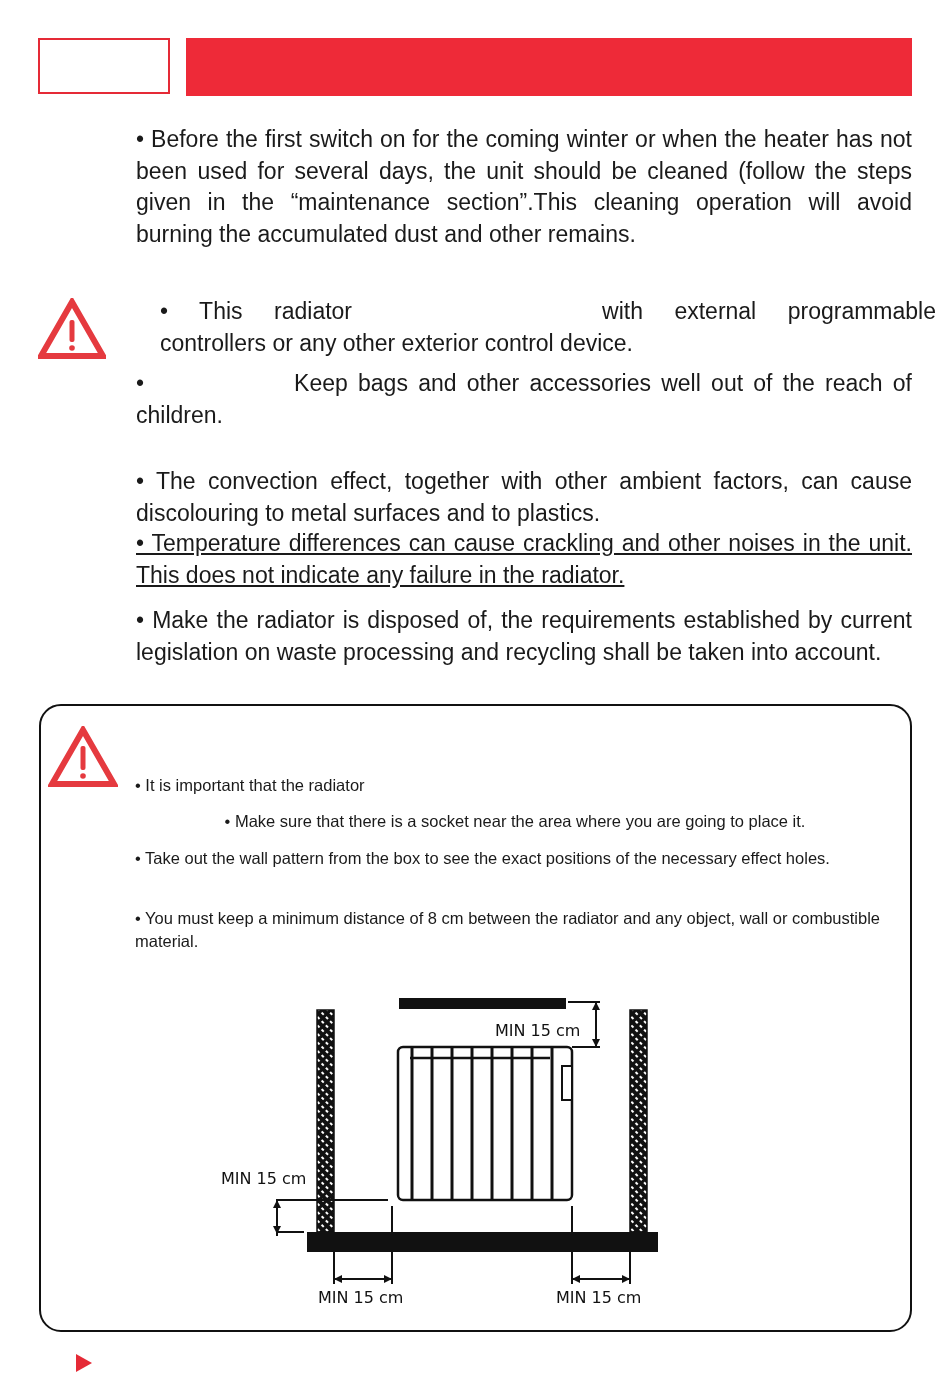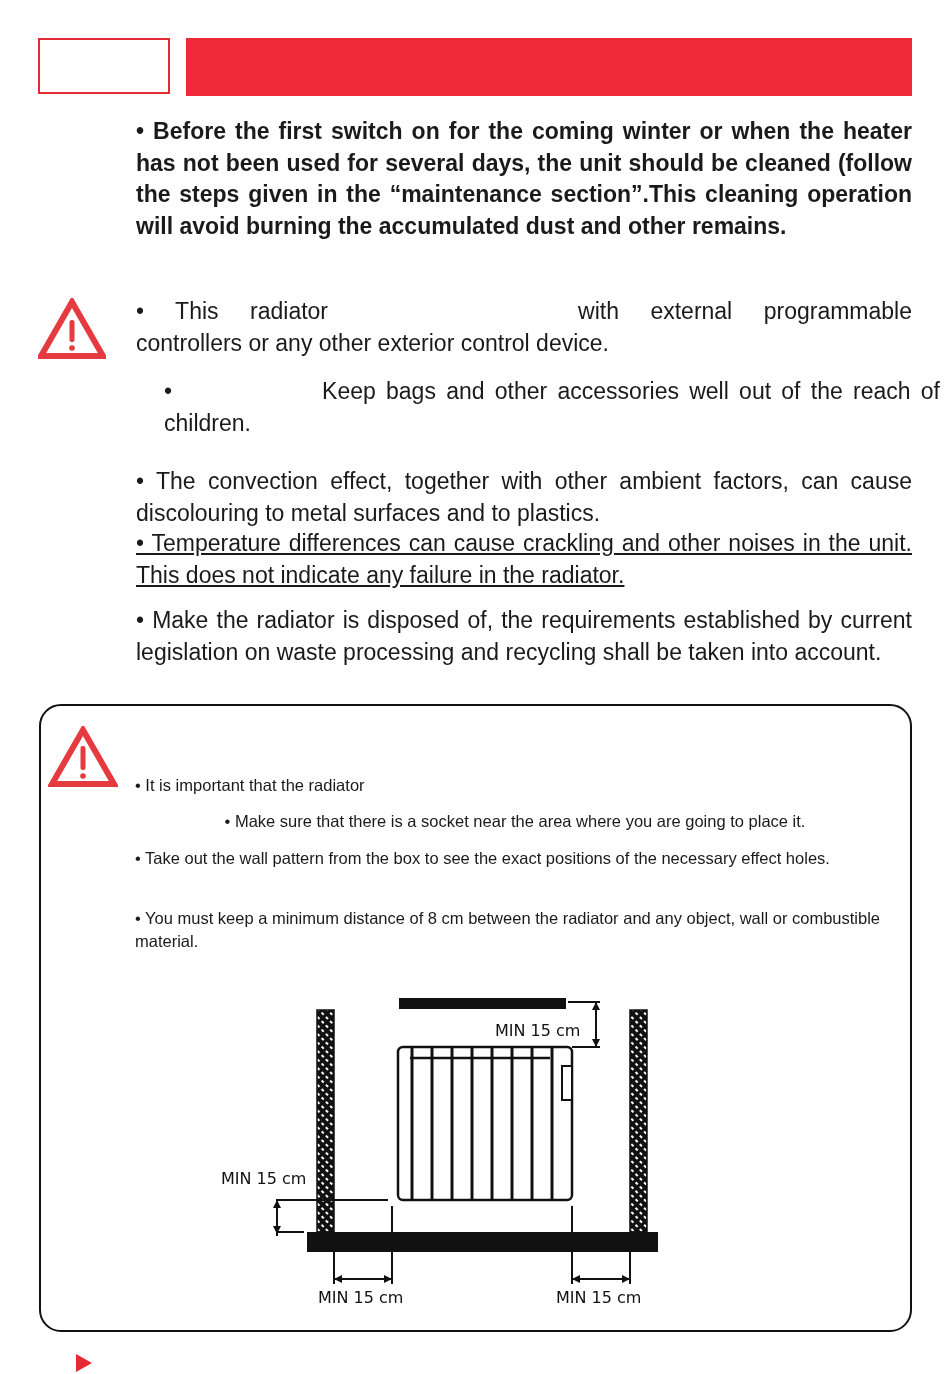--- a/index.html
+++ b/index.html
@@ -29,33 +29,33 @@
     .next { position: absolute; left: 76px; top: 1354px; width: 0; height: 0;
             border-top: 9px solid transparent; border-bottom: 9px solid transparent;
             border-left: 16px solid #e52a36; }
   </style>
 </head>
 <body>
 
 <div class="hdr-box"></div>
 <div class="hdr-bar"></div>
 
-<div class="para" style="top:116px;font-weight:bold;">• Before the first switch on for the coming winter or when the heater has not been used for several days, the unit should be cleaned (follow the steps given in the “maintenance section”.This cleaning operation will avoid burning the accumulated dust and other remains.</div>
+<div class="para" style="top:124px;">• Before the first switch on for the coming winter or when the heater has not been used for several days, the unit should be cleaned (follow the steps given in the “maintenance section”.This cleaning operation will avoid burning the accumulated dust and other remains.</div>
 
 <svg class="warn1" viewBox="0 0 68 62">
   <polygon points="34,4 65,58 3,58" fill="none" stroke="#e53a3f" stroke-width="6" stroke-linejoin="miter"></polygon>
   <rect x="31.5" y="22" width="5" height="22" rx="2" fill="#e53a3f"></rect>
   <circle cx="34" cy="50" r="2.8" fill="#e53a3f"></circle>
 </svg>
 
-<div class="para" style="top:296px; text-align-last:auto;">
+<div class="para" style="top:296px; text-align-last:auto;margin-left:24px;">
   <span>• This radiator</span><span class="gap" style="width:250px;"></span><span>with external programmable controllers or any other exterior control device.</span>
 </div>
 
-<div class="para" style="top:376px;margin-left:28px;">
+<div class="para" style="top:368px;">
   <span>•</span><span class="gap" style="width:150px;"></span><span>Keep bags and other accessories well out of the reach of children.</span>
 </div>
 
 <div class="para" style="top:466px;">• The convection effect, together with other ambient factors, can cause discolouring to metal surfaces and to plastics.</div>
 <div class="para" style="top:528px;text-decoration:underline;">• Temperature differences can cause crackling and other noises in the unit. This does not indicate any failure in the radiator.</div>
 <div class="para" style="top:605px;">• Make the radiator is disposed of, the requirements established by current legislation on waste processing and recycling shall be taken into account.</div>
 
 <div class="box"></div>
 
 <svg class="warn2" viewBox="0 0 70 62">

